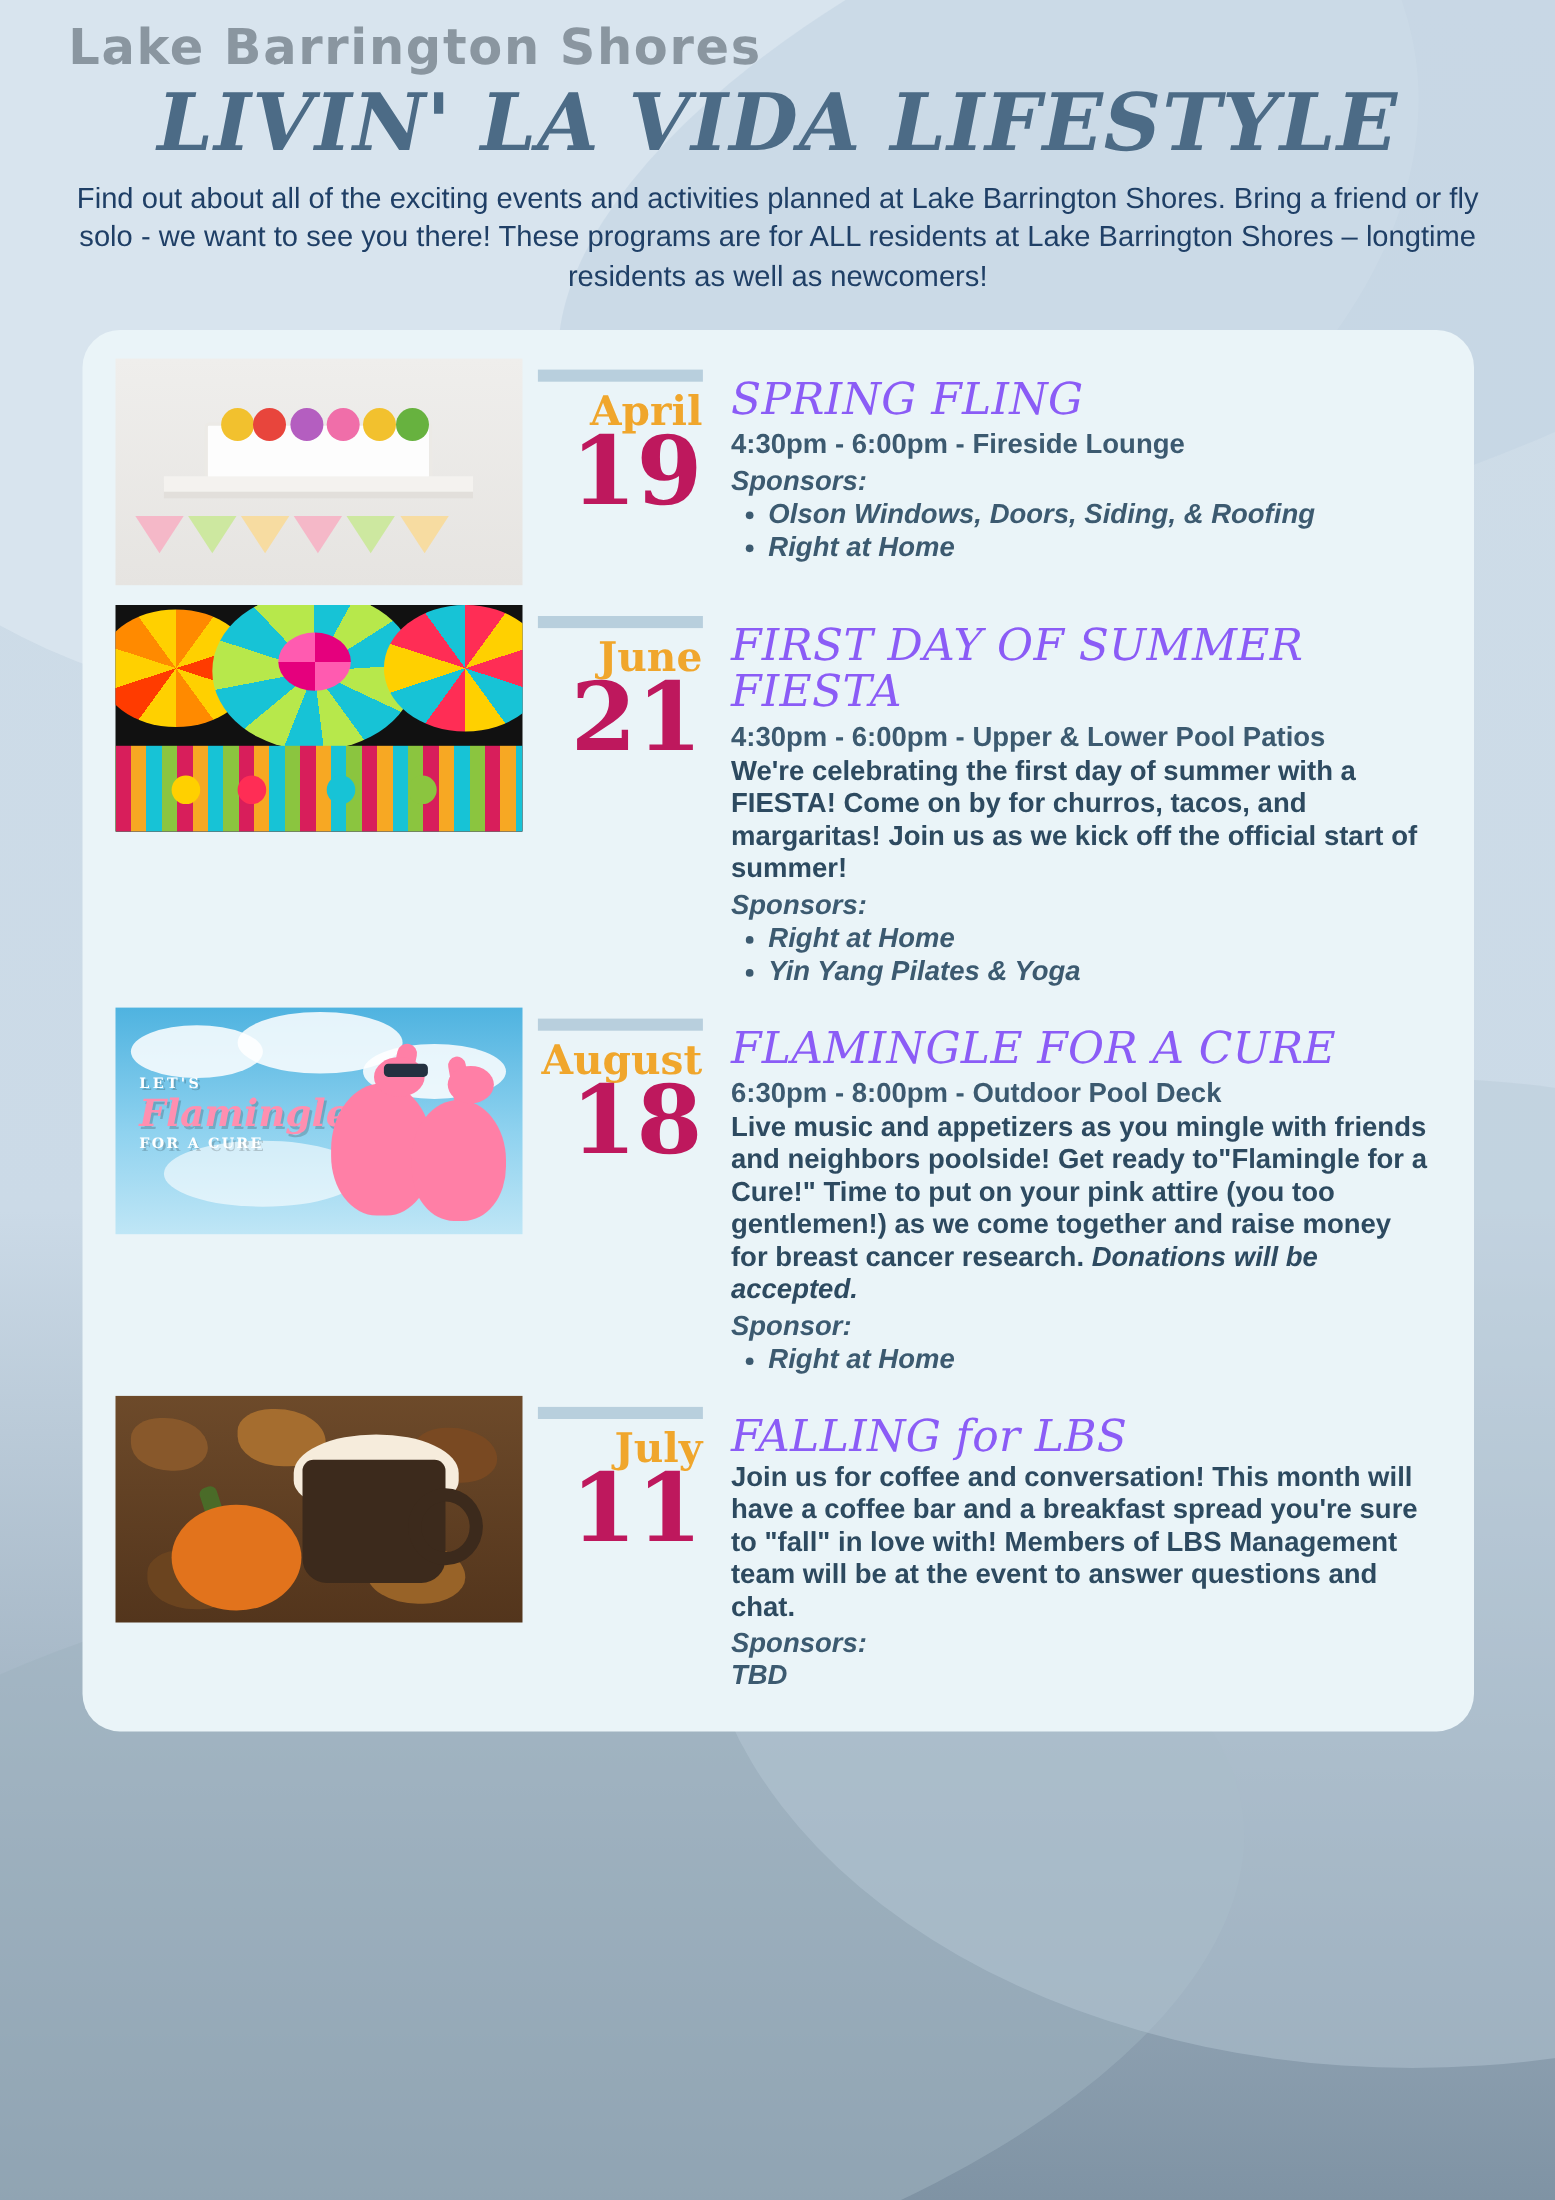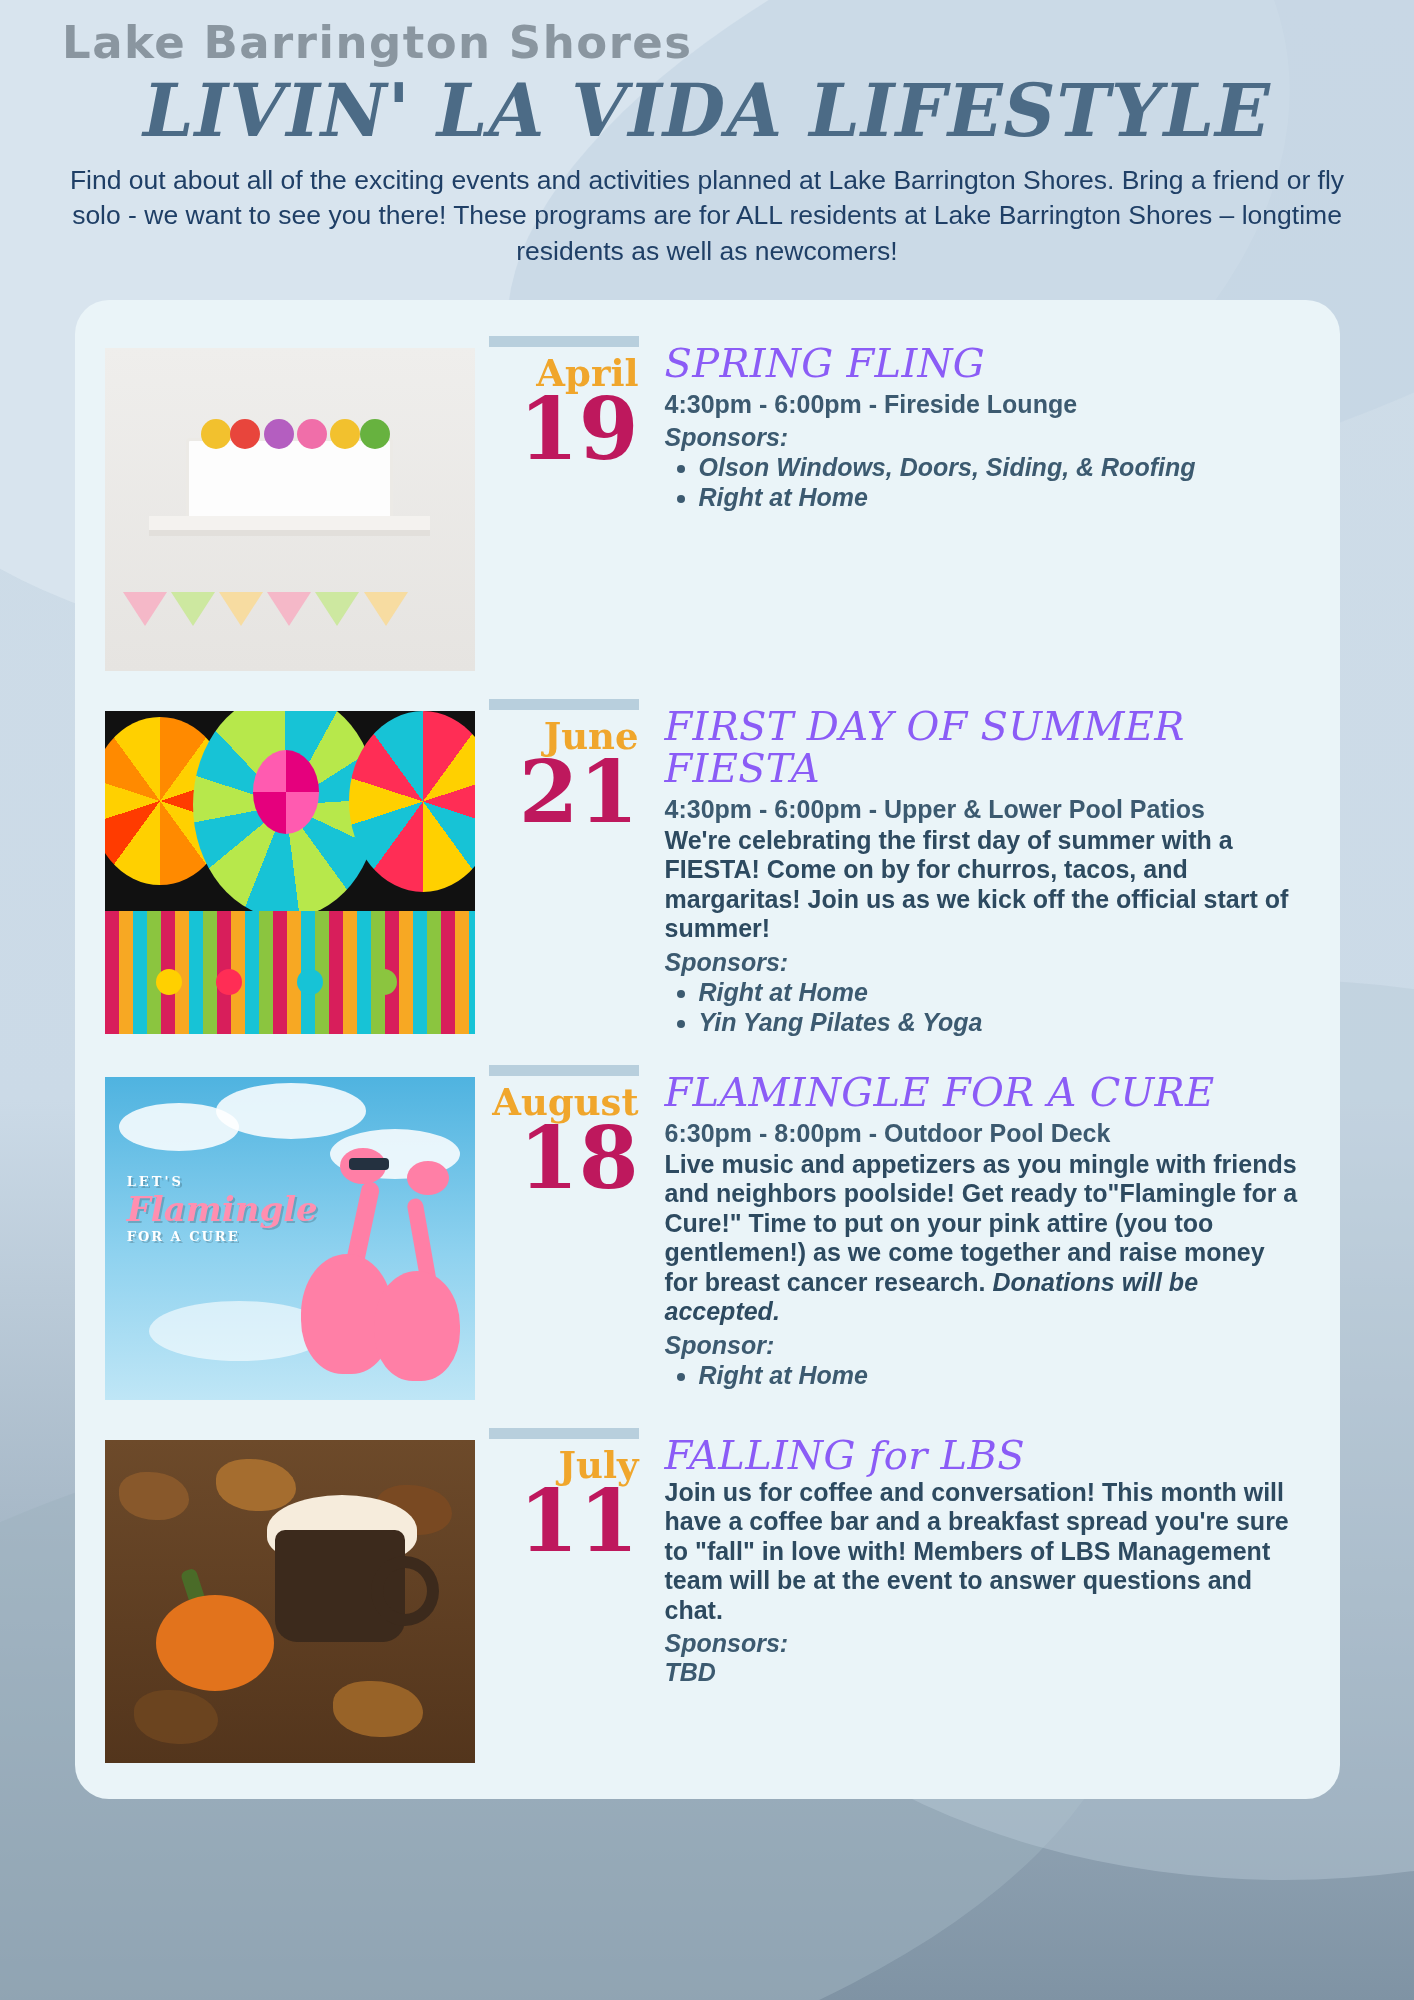--- a/index.html
+++ b/index.html
@@ -96,23 +96,22 @@
     padding: 26px 30px 36px 30px;
   }
   .event {
     display: flex;
     align-items: flex-start;
     margin-bottom: 18px;
   }
   .event:last-child { margin-bottom: 0; }
   .thumb {
     width: 370px;
-    height: 323px;
+    height: 206px;
     flex: 0 0 370px;
-    margin-top: 22px;
     overflow: hidden;
     position: relative;
   }
   .date-col {
     flex: 0 0 190px;
     text-align: right;
     padding-right: 26px;
     padding-top: 10px;
   }
   .date-rule {

